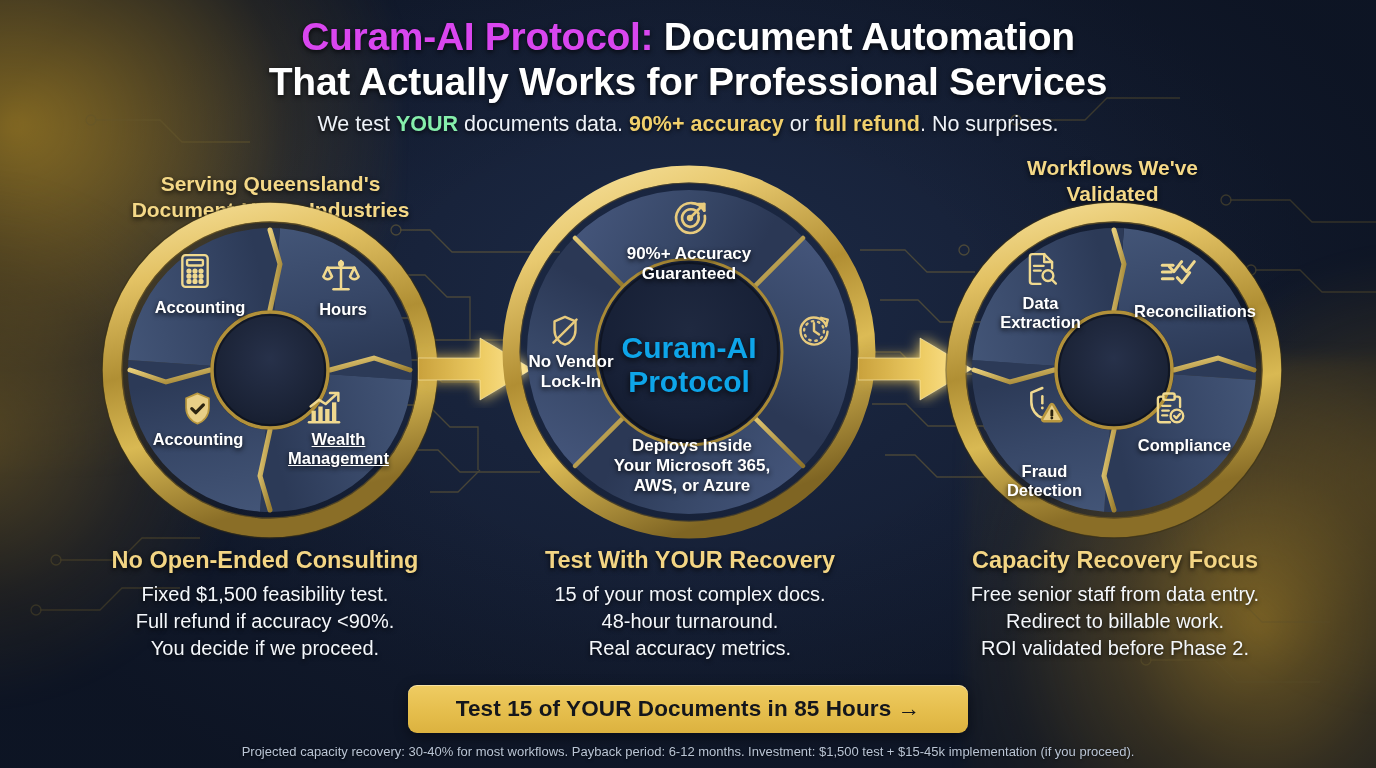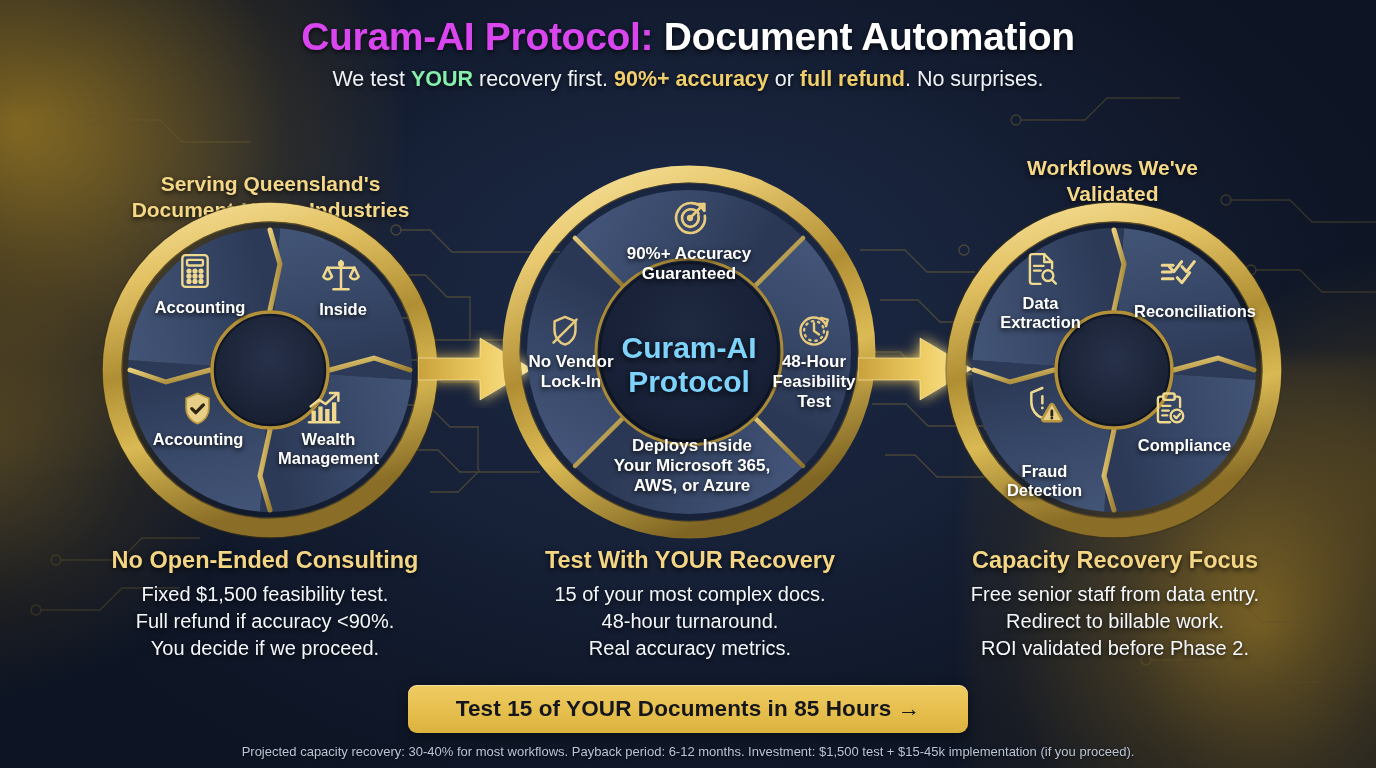--- a/index.html
+++ b/index.html
@@ -53,21 +53,21 @@
   .wheel{position:absolute;}
   .wheel svg{display:block;overflow:visible;}
   .seg-label{position:absolute;text-align:center;color:#fff;font-weight:700;
              text-shadow:0 2px 5px rgba(0,0,0,.85);pointer-events:none;}
   .seg-ico{position:absolute;pointer-events:none;}
 
   
   .w-side .seg-label{font-size:16.5px;line-height:19px;width:150px;}
   .w-mid  .seg-label{font-size:17px;line-height:20px;}
 
-  .hub-text{position:absolute;text-align:center;color:#7dd3fc;font-weight:700;
+  .hub-text{position:absolute;text-align:center;color:#0ea5e9;font-weight:700;
             font-size:30px;line-height:34px;text-shadow:0 2px 6px rgba(0,0,0,.85);
             pointer-events:none;}
 
   
   .arrow{position:absolute;}
 
   
   .blk{position:absolute;text-align:center;}
   .blk h3{margin:0;font-size:23.5px;font-weight:700;color:#f3d584;line-height:30px;
           text-shadow:0 2px 5px rgba(0,0,0,.78);}
@@ -142,23 +142,24 @@
       <circle cx="91" cy="120" r="5"></circle>
       <circle cx="1016" cy="120" r="5"></circle>
     </g>
   </svg>
 
   <div class="vig"></div>
 
   <div class="head">
     <div class="h1">
       <span class="gold">Curam-AI Protocol:</span><span> Document Automation</span><br>
+      <span>That Actually Works for Professional Services</span>
     </div>
     <div class="sub">
-      <span>We test </span><b>YOUR</b><span> recovery first. </span><span class="g">90%+ accuracy</span><span> or </span><span class="g">full refund</span><span>. No surprises.</span>
+      <span>We test </span><b>YOUR</b><span> documents data. </span><span class="g">90%+ accuracy</span><span> or </span><span class="g">full refund</span><span>. No surprises.</span>
     </div>
   </div>
 
   <div class="coltitle" id="ct-left" style="white-space: pre-line; margin-top: 16px;">Serving Queensland's
 Document-Heavy Industries</div>
   <div class="coltitle" id="ct-right" style="white-space: pre-line;">Workflows We've
 Validated</div>
 
   <div class="wheel w-side" id="wheel-left" style="left:108px;top:208px;width:324px;height:324px;">
     <svg width="324" height="324" viewBox="0 0 324 324">
@@ -224,34 +225,34 @@
     <span class="seg-ico" style="left:213px;top:48px;">
       <svg width="40" height="40" viewBox="0 0 24 24" fill="none" stroke="#f0d98f" stroke-width="1.5" stroke-linecap="round" stroke-linejoin="round">
         <path d="M12 3v16"></path>
           <path d="M7.5 20h9"></path>
           <path d="M4 7h16"></path>
           <circle cx="12" cy="4.6" r="1.1" fill="#f0d98f"></circle>
         <path d="M4 7l-2.6 5.4a3 3 0 0 0 5.2 0Z"></path>
           <path d="M20 7l2.6 5.4a3 3 0 0 1-5.2 0Z"></path>
       </svg>
     </span>
-    <span class="seg-label" style="left:155px;top:92px;width:160px;">Inside</span>
+    <span class="seg-label" style="left:155px;top:92px;width:160px;">Hours</span>
 
     <span class="seg-ico" style="left:196px;top:181px;">
       <svg width="40" height="40" viewBox="0 0 24 24" fill="none" stroke="#f0d98f" stroke-width="1.5" stroke-linecap="round" stroke-linejoin="round">
         <path d="M3 20h18"></path>
         <rect x="4.5" y="13" width="2.6" height="7" fill="#f0d98f" stroke="none"></rect>
         <rect x="8.6" y="10.5" width="2.6" height="9.5" fill="#f0d98f" stroke="none"></rect>
         <rect x="12.7" y="12" width="2.6" height="8" fill="#f0d98f" stroke="none"></rect>
         <rect x="16.8" y="8" width="2.6" height="12" fill="#f0d98f" stroke="none"></rect>
         <path d="M4 10.5 L9 6.5 L13 9 L20 2.6"></path>
           <path d="M15.6 2.4 H20.6 V7"></path>
       </svg>
     </span>
-    <span class="seg-label" style="left:133px;top:222px;width:175px;white-space:pre-line;">Wealth
+    <span class="seg-label" style="left:143px;top:222px;width:175px;white-space:pre-line;text-decoration:underline;">Wealth
 Management</span>
 
     <span class="seg-ico" style="left:71px;top:182px;">
       <svg width="37" height="37" viewBox="0 0 24 24">
         <path d="M12 2.2 4.6 5.4v6.1c0 5 3.2 9 7.4 10.3 4.2-1.3 7.4-5.3 7.4-10.3V5.4Z" fill="#e8cf87" stroke="#b9983f" stroke-width="1.1"></path>
         <path d="M8.3 12.1l2.6 2.6 4.9-5" fill="none" stroke="#2b2410" stroke-width="2.1" stroke-linecap="round" stroke-linejoin="round"></path>
       </svg>
     </span>
     <span class="seg-label" style="left:10px;top:222px;width:160px;">Accounting</span>
   </div>
@@ -337,23 +338,20 @@
     <span class="seg-ico" style="left:291px;top:145px;">
       <svg width="36" height="36" viewBox="0 0 24 24" fill="none" stroke="#e8cb7d" stroke-width="1.6" stroke-linecap="round" stroke-linejoin="round">
         <path d="M20.2 8.3A9 9 0 1 0 21 12.4"></path>
         <path d="M16.8 3.2 21.2 4.4 20 8.8"></path>
         <path d="M12 6.8V12l3.4 2.3"></path>
         <g stroke-dasharray="1 3.2" opacity=".95">
             <circle cx="12" cy="12" r="6.6"></circle>
           </g>
       </svg>
     </span>
-    <span class="seg-label" style="left:244px;top:184px;width:130px;white-space:pre-line;">48-Hour
-Feasibility
-Test</span>
 
     <span class="seg-label" style="left:87px;top:268px;width:200px;white-space:pre-line;">Deploys Inside
 Your Microsoft 365,
 AWS, or Azure</span>
 
     <span class="seg-ico" style="left:42px;top:145px;">
       <svg width="36" height="36" viewBox="0 0 24 24" fill="none" stroke="#e8cb7d" stroke-width="1.6" stroke-linecap="round" stroke-linejoin="round">
         <path d="M12 2.6 5 5.6v5.7c0 4.7 3 8.5 7 9.8 4-1.3 7-5.1 7-9.8V5.6Z"></path>
         <path d="M4.3 19.8 19.7 4.4"></path>
       </svg>

